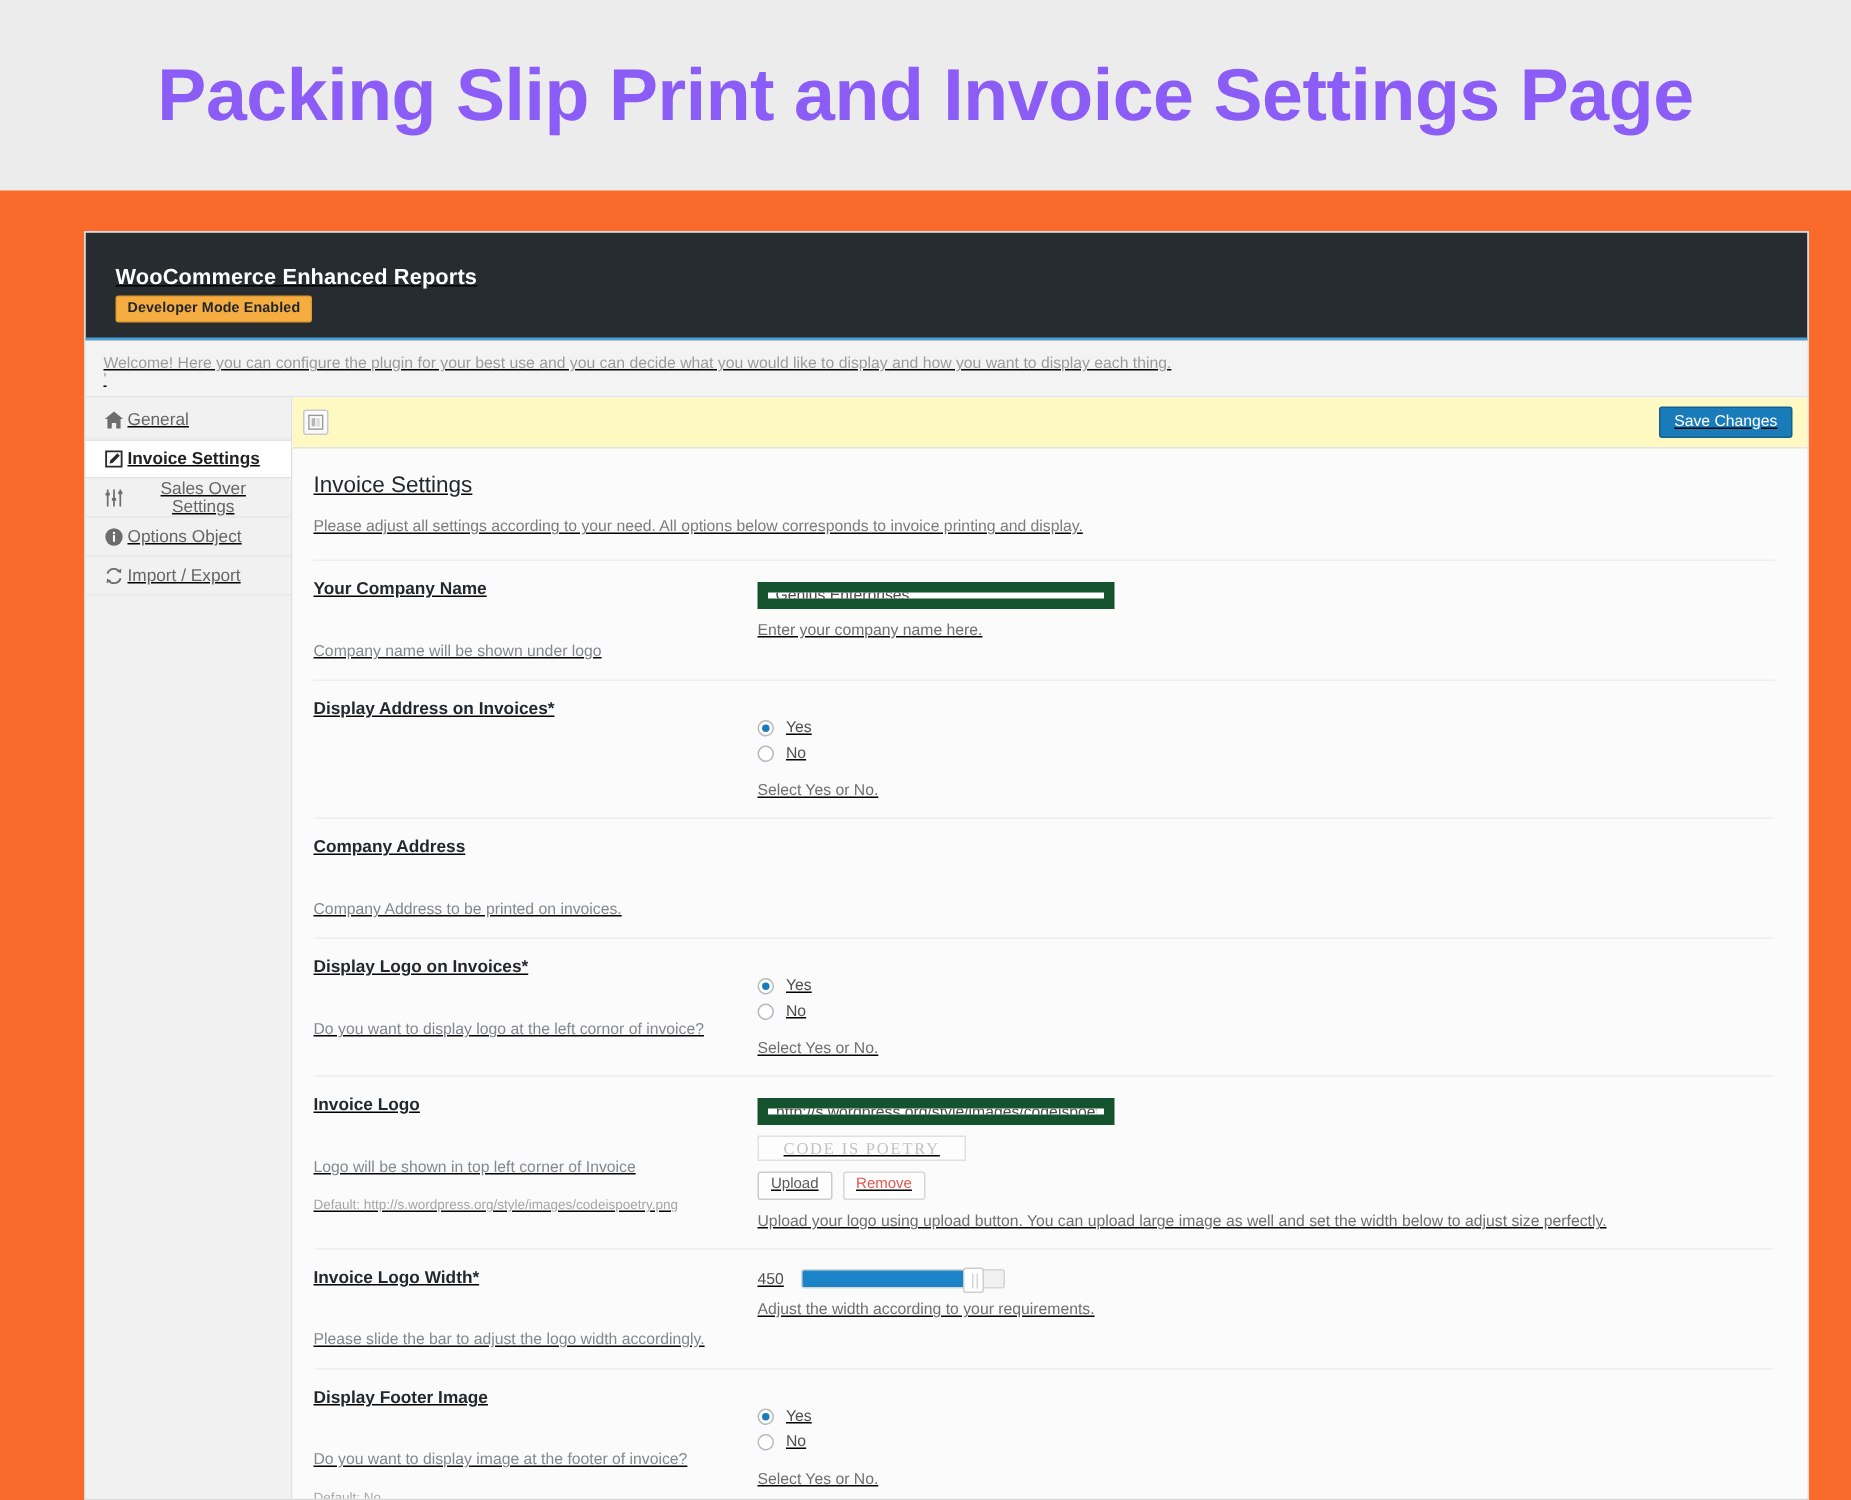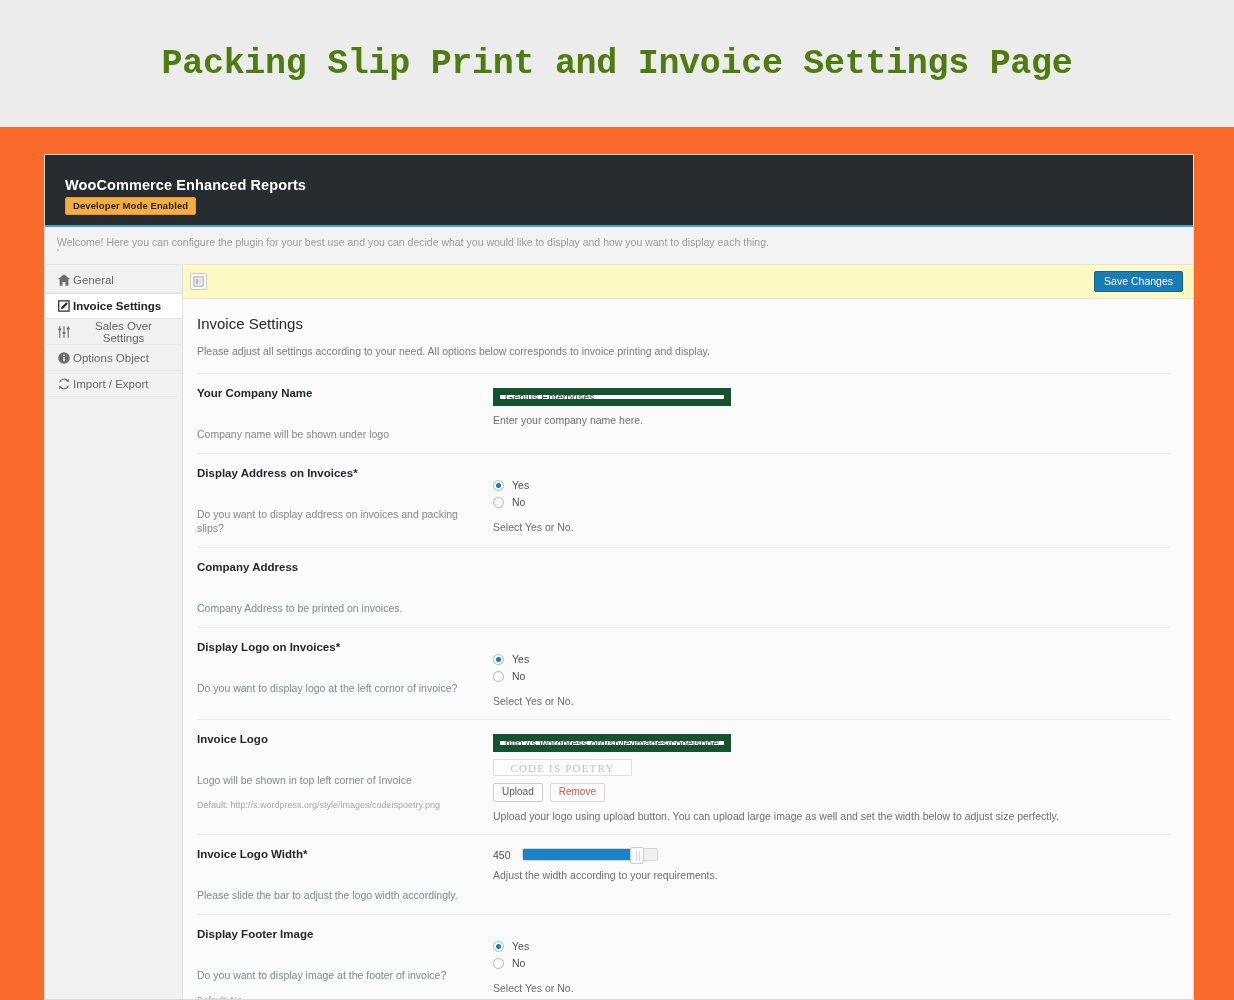--- a/index.html
+++ b/index.html
@@ -10,42 +10,43 @@
     overflow: hidden;
   }
 
   
   .banner {
     height: 127px;
     background: #ececec;
     display: flex; align-items: center; justify-content: center;
   }
   .banner-title {
-    font-family: Liberation Mono, monospace;
-    font-size: 35px;
+    font-family: Liberation Sans, sans-serif;
+    font-size: 49px;
     font-weight: bold;
-    color: #4d7c0f;
+    color: #8b5cf6;
     letter-spacing: -0.3px;
   }
 
   
   .stage {
     position: relative;
     height: 873px;
     background: #F96A2B;
   }
 
   
   .app-window {
     position: absolute;
-    left: 44px; top: 27px;
+    left: 56px; top: 27px;
     width: 1150px; height: 846px;
     background: #f7f7f7;
     border: 1px solid #d9d9d9;
     overflow: hidden;
+    text-decoration: underline;
   }
 
   
   .app-header {
     background: #262C30;
     height: 72px;
     padding: 22px 0 0 20px;
     border-bottom: 2px solid #4a9fd4;
   }
   .app-header-title {
@@ -429,21 +430,20 @@
             </div>
             <div class="field-input-col">
               <input class="text-input" type="text" value="Genius Enterprises" style="">
               <div class="help-text">Enter your company name here.</div>
             </div>
           </div>
 
           <div class="field-row">
             <div class="field-label-col">
               <div class="field-title">Display Address on Invoices*</div>
-              <div class="field-sub">Do you want to display address on invoices and packing slips?</div>
             </div>
             <div class="field-input-col">
               <div class="radio-group">
                 <div class="radio-line">
                   <span class="radio checked"></span>
                   <span>Yes</span>
                 </div>
                 <div class="radio-line">
                   <span class="radio"></span>
                   <span>No</span>

